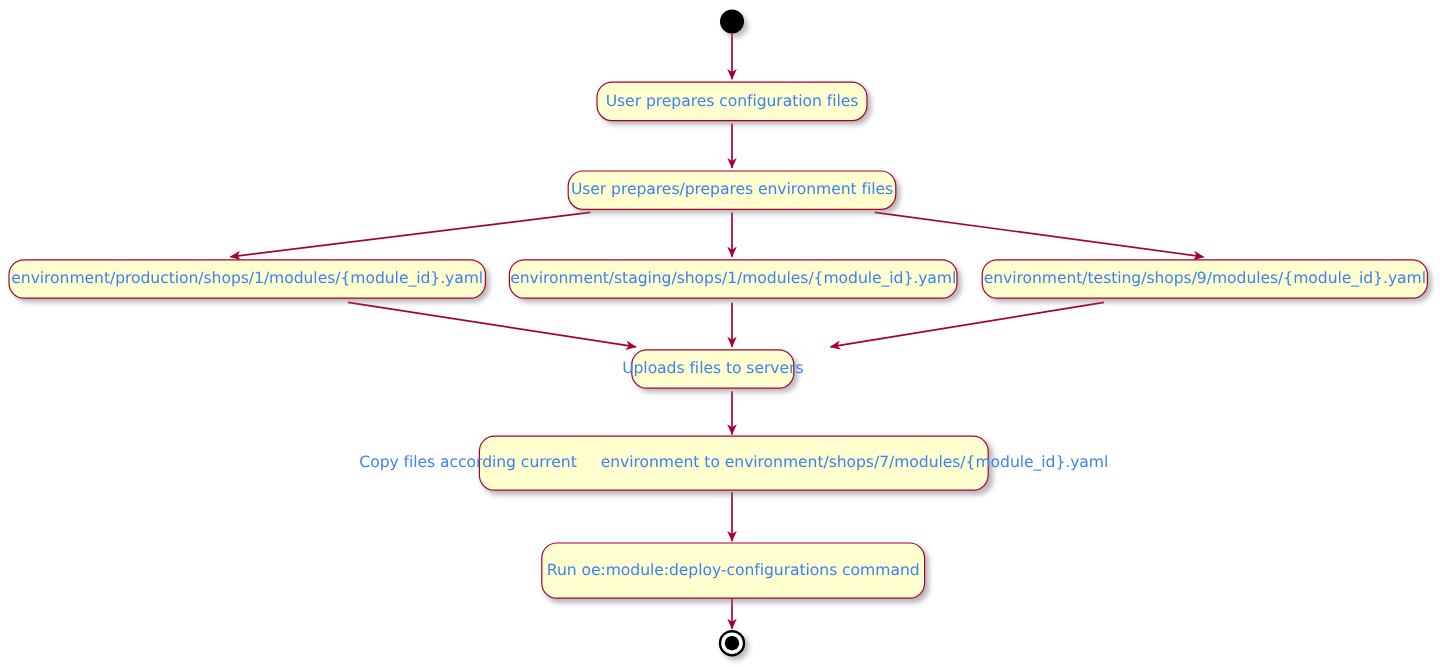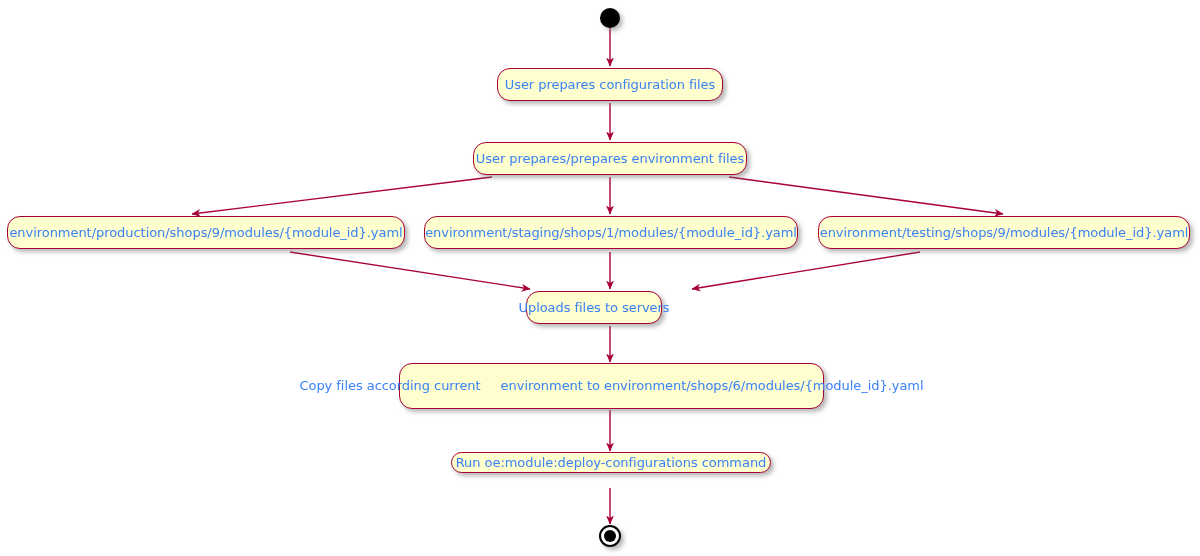--- a/index.html
+++ b/index.html
@@ -108,39 +108,39 @@
 
   <div class="node" style="left:497px; top:68px; width:226px; height:33px;">
     <span class="node-label">User prepares configuration files</span>
   </div>
 
   <div class="node" style="left:473px; top:142px; width:274px; height:33px;">
     <span class="node-label">User prepares/prepares environment files</span>
   </div>
 
   <div class="node" style="left:7px; top:216px; width:398px; height:33px;">
-    <span class="node-label">environment/production/shops/9/modules/{module_id}.yaml</span>
+    <span class="node-label">environment/production/shops/1/modules/{module_id}.yaml</span>
   </div>
 
   <div class="node" style="left:424px; top:216px; width:374px; height:33px;">
     <span class="node-label">environment/staging/shops/1/modules/{module_id}.yaml</span>
   </div>
 
   <div class="node" style="left:818px; top:216px; width:372px; height:33px;">
     <span class="node-label">environment/testing/shops/9/modules/{module_id}.yaml</span>
   </div>
 
   <div class="node" style="left:526px; top:291px; width:136px; height:33px;">
     <span class="node-label">Uploads files to servers</span>
   </div>
 
   <div class="node" style="left:399px; top:363px; width:425px; height:46px; flex-direction:row;">
     <span class="node-label">Copy files according current</span>
-    <span class="node-label">environment to environment/shops/6/modules/{module_id}.yaml</span>
+    <span class="node-label">environment to environment/shops/7/modules/{module_id}.yaml</span>
   </div>
 
-  <div class="node" style="left:451px; top:452px; width:320px; height:21px;">
+  <div class="node" style="left:451px; top:452px; width:320px; height:47px;">
     <span class="node-label">Run oe:module:deploy-configurations command</span>
   </div>
 
   <div class="end-node" style="left:599px; top:525px;"></div>
 
 </div>
 
 </body></html>

